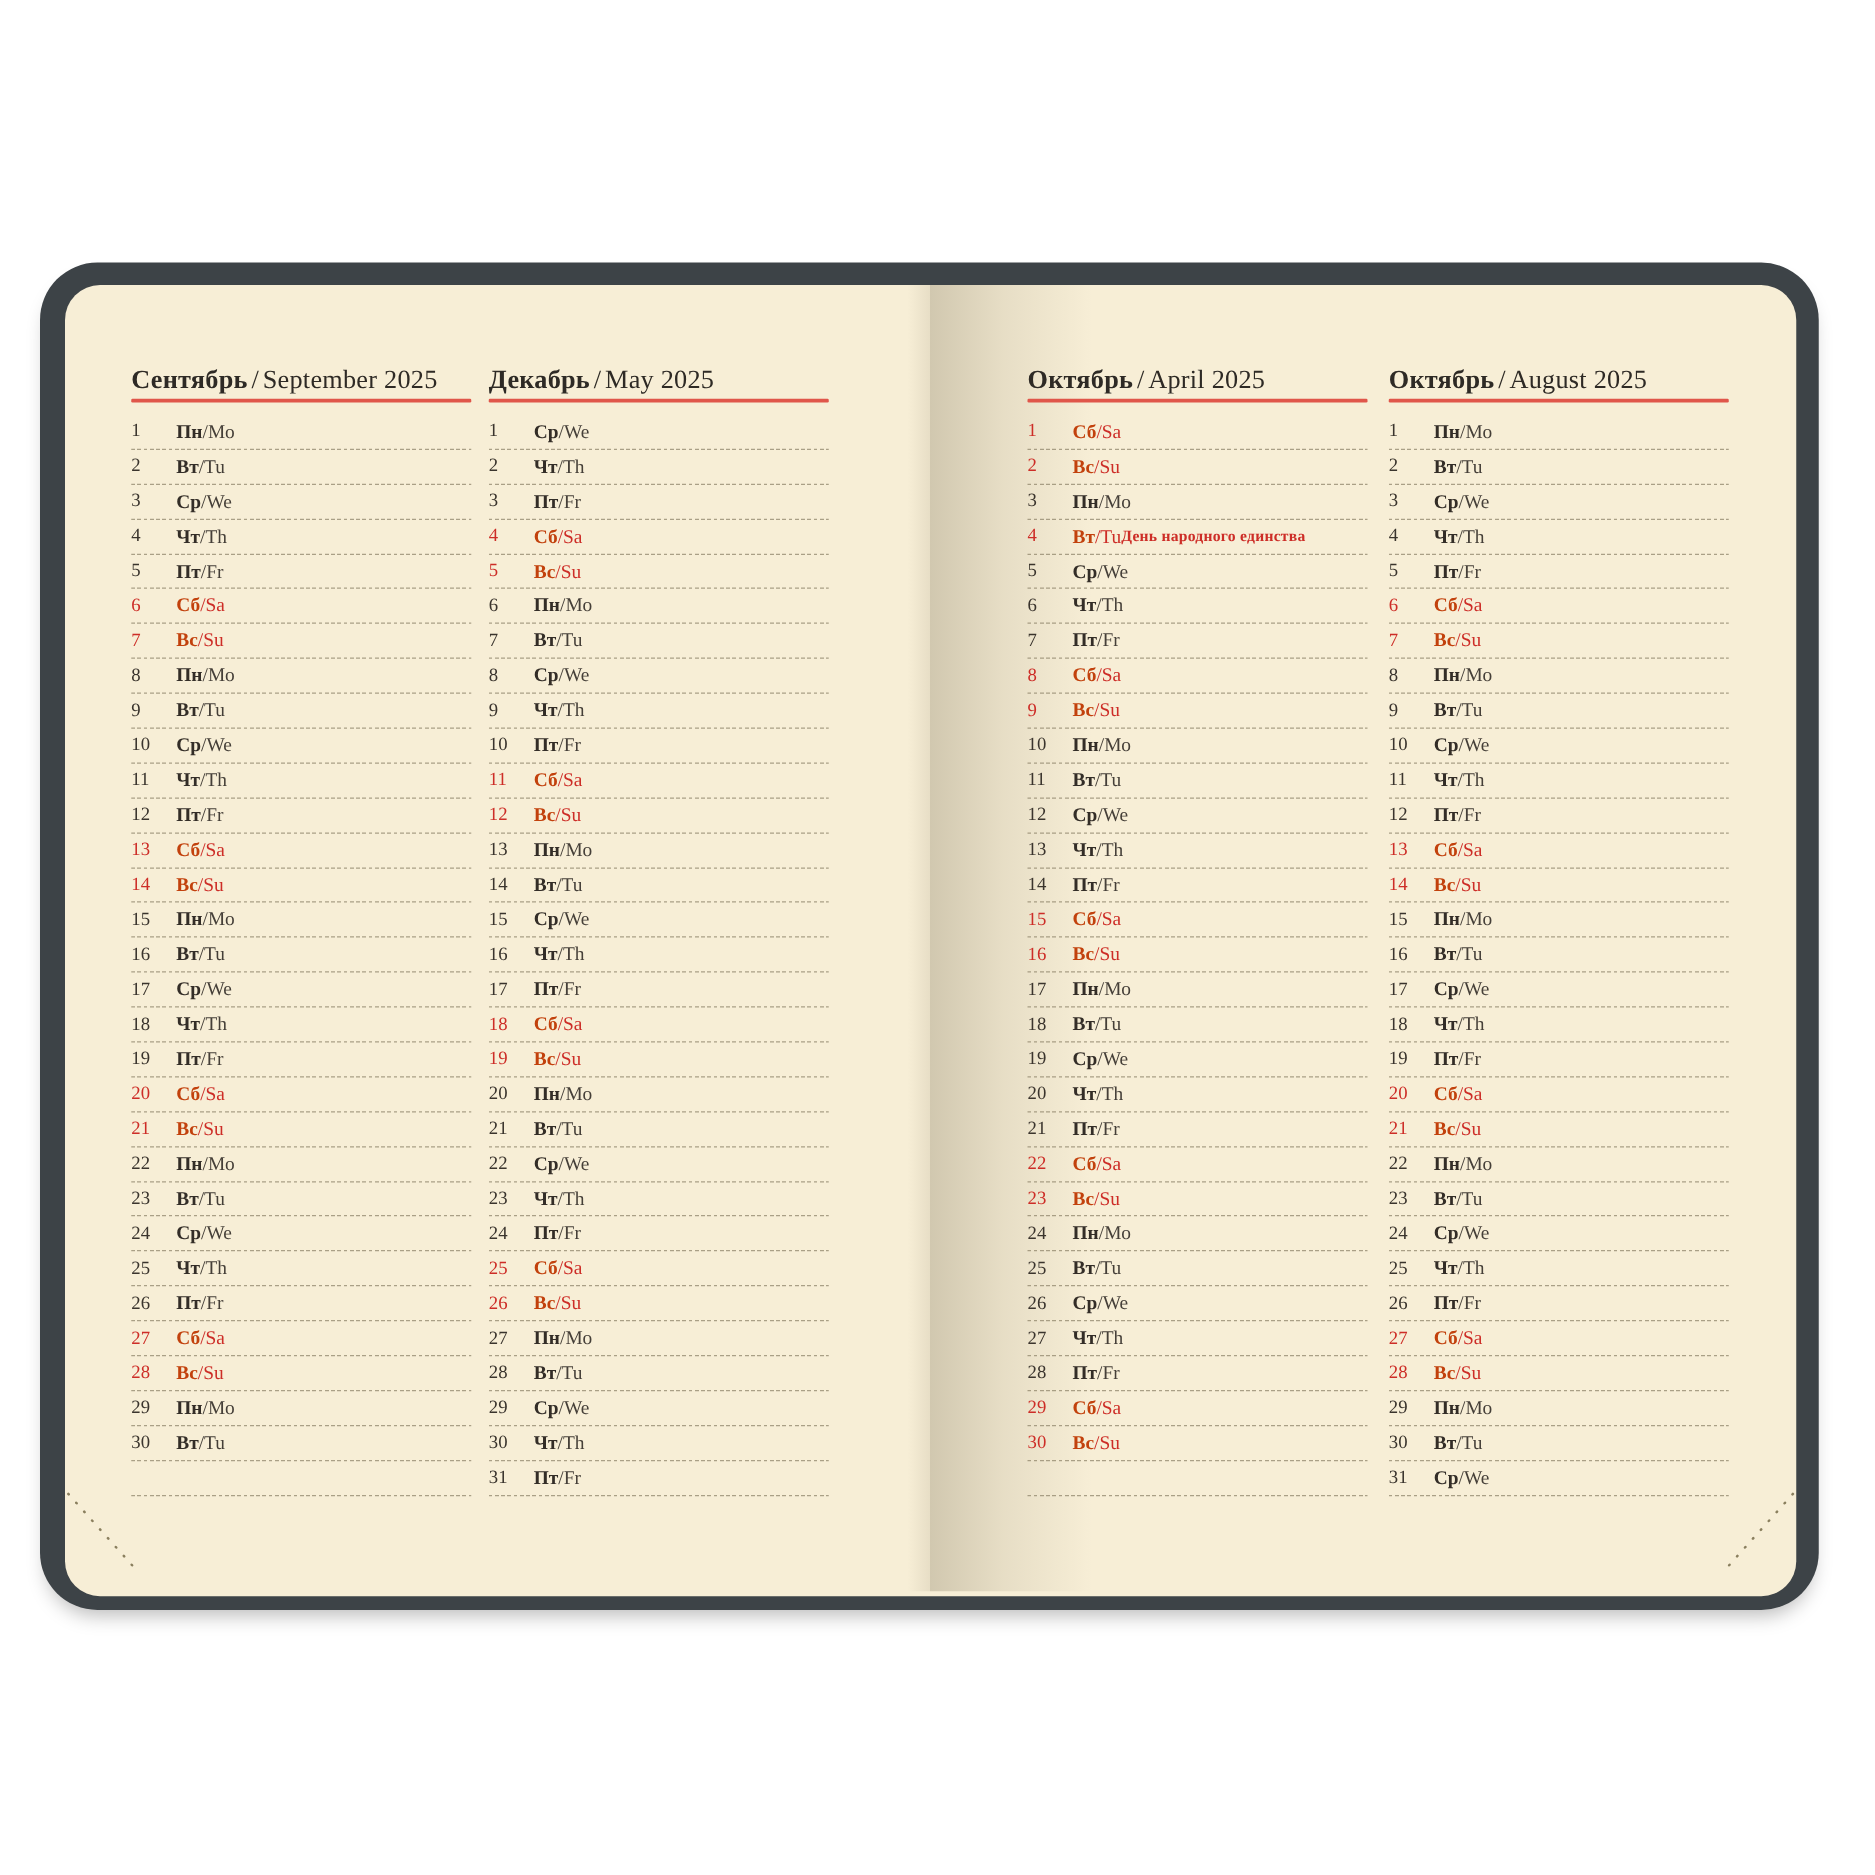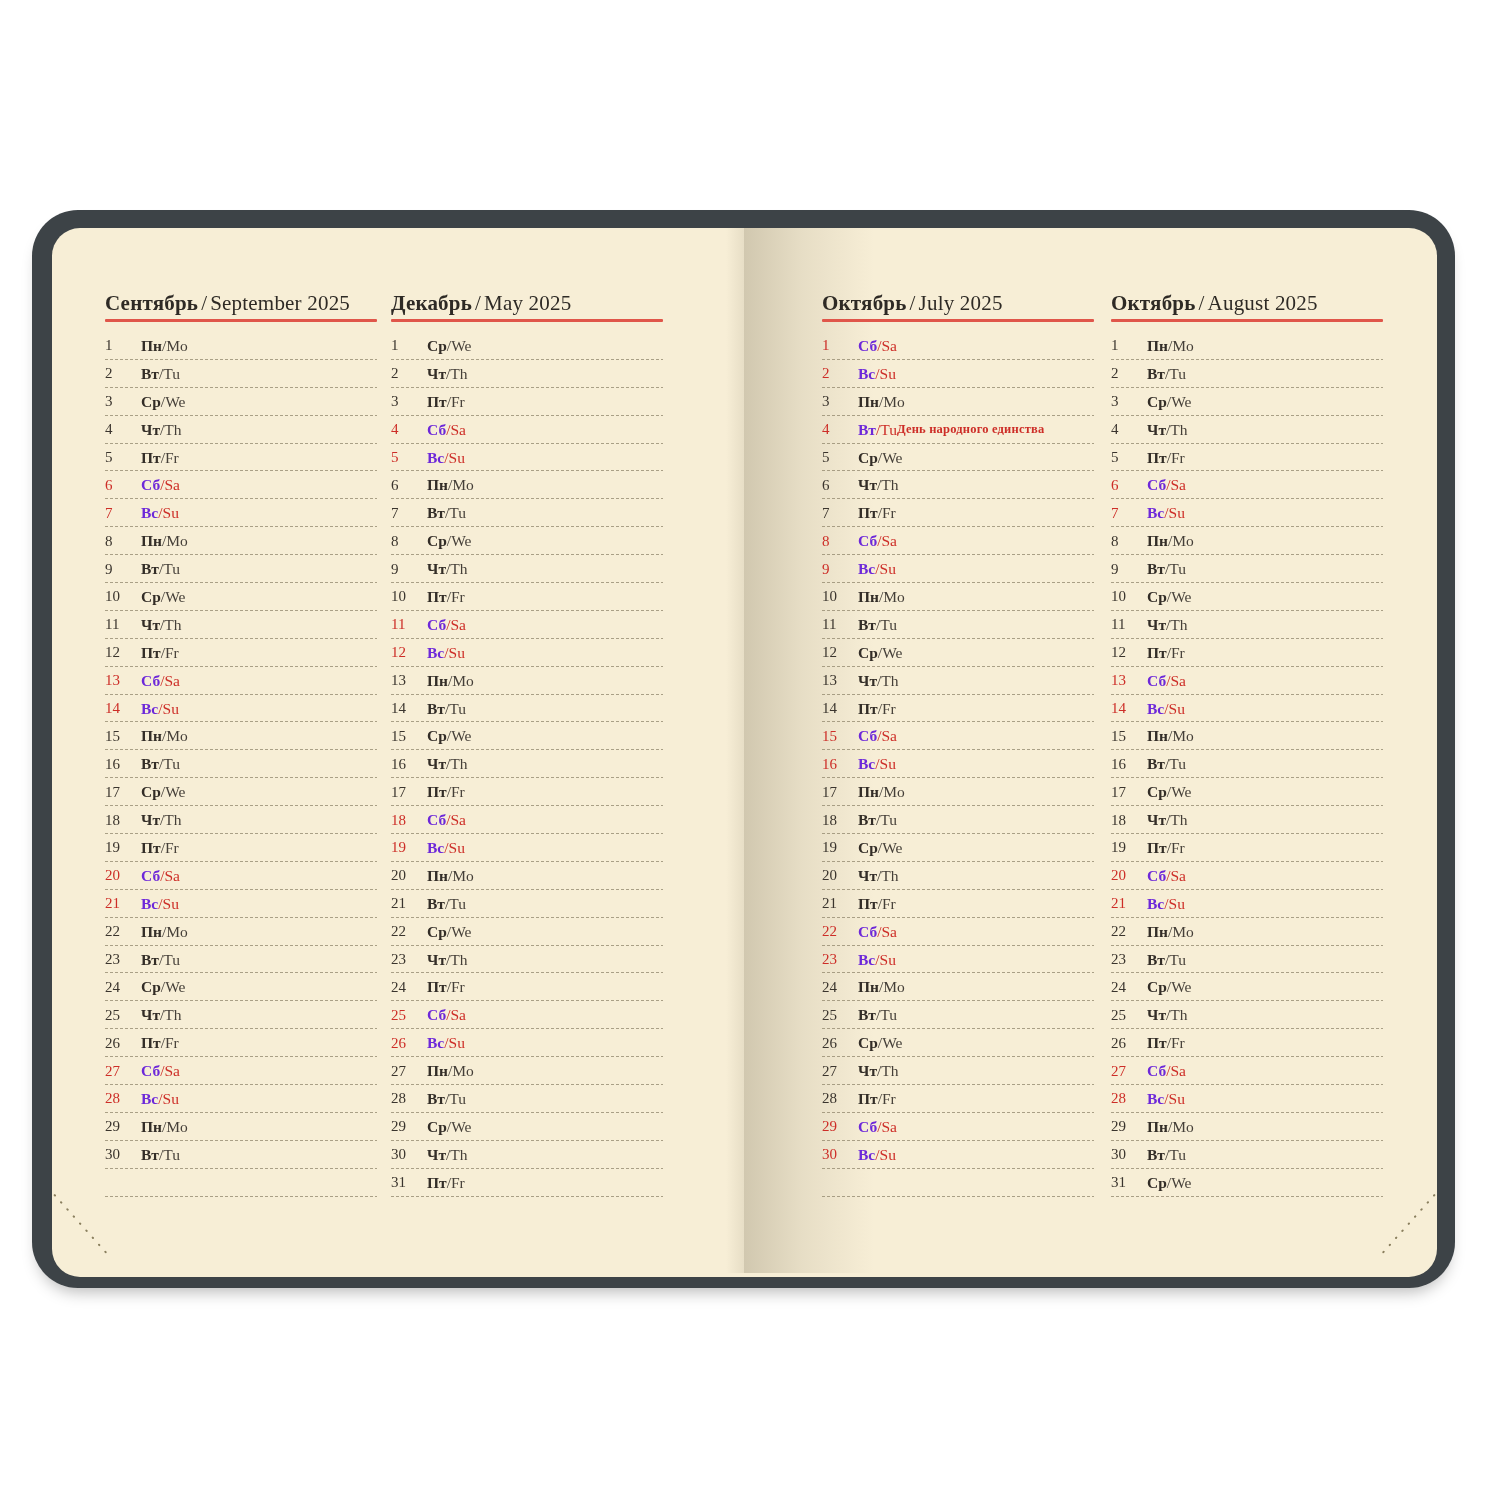--- a/index.html
+++ b/index.html
@@ -48,21 +48,21 @@
     content:"";position:absolute;left:0;right:0;bottom:0;height:1px;
     background-image:repeating-linear-gradient(90deg,#968c72 0,#968c72 3px,transparent 3px,transparent 5px);
     opacity:0.8;
   }
   .row .num{width:36px;flex:0 0 36px;font-size:15px;color:#3a342d;}
   .row .cy{font-weight:bold;color:#332d27;}
   .row .sl{color:#453f38;}
   .row .en{color:#453f38;}
   .row .note{font-size:12.5px;font-weight:bold;letter-spacing:0.2px;}
   .row.red .num,.row.red .cy,.row.red .sl,.row.red .en,.row.red .note{color:#cd2d27;}
-  .row.red .cy{color:#6d28d9;text-align:right;}
+  .row.red .cy{color:#c2410c;text-align:right;}
   .row.blank .num{visibility:hidden;}
   .stitch{position:absolute;pointer-events:none;}
 </style>
 </head>
 <body>
 
 <div class="book">
   <div class="paper">
 
     <div class="page page-left">
@@ -325,21 +325,21 @@
             </div>
           </div>
       </div>
       <svg class="stitch" style="left:-14px;bottom:8px;" width="84" height="88">
         <line x1="4" y1="4" x2="72" y2="80" stroke="#8a7f5e" stroke-width="2" stroke-linecap="round" stroke-dasharray="0.5 9"></line>
       </svg>
     </div>
 
     <div class="page page-right">
       <div class="month-col" style="left:78px;">
-        <div class="m-head"><span class="ru">Октябрь</span><span class="sep">/</span><span class="en">July 2025</span></div>
+        <div class="m-head"><span class="ru">Октябрь</span><span class="sep">/</span><span class="en">April 2025</span></div>
         <div class="m-underline"></div>
         <div class="rows">
             <div class="row red">
               <span class="num">1</span>
               <span class="lbl"><span class="cy">Сб</span><span class="sl">/</span><span class="en">Sa</span></span>
             </div>
             <div class="row red">
               <span class="num">2</span>
               <span class="lbl"><span class="cy">Вс</span><span class="sl">/</span><span class="en">Su</span></span>
             </div>

